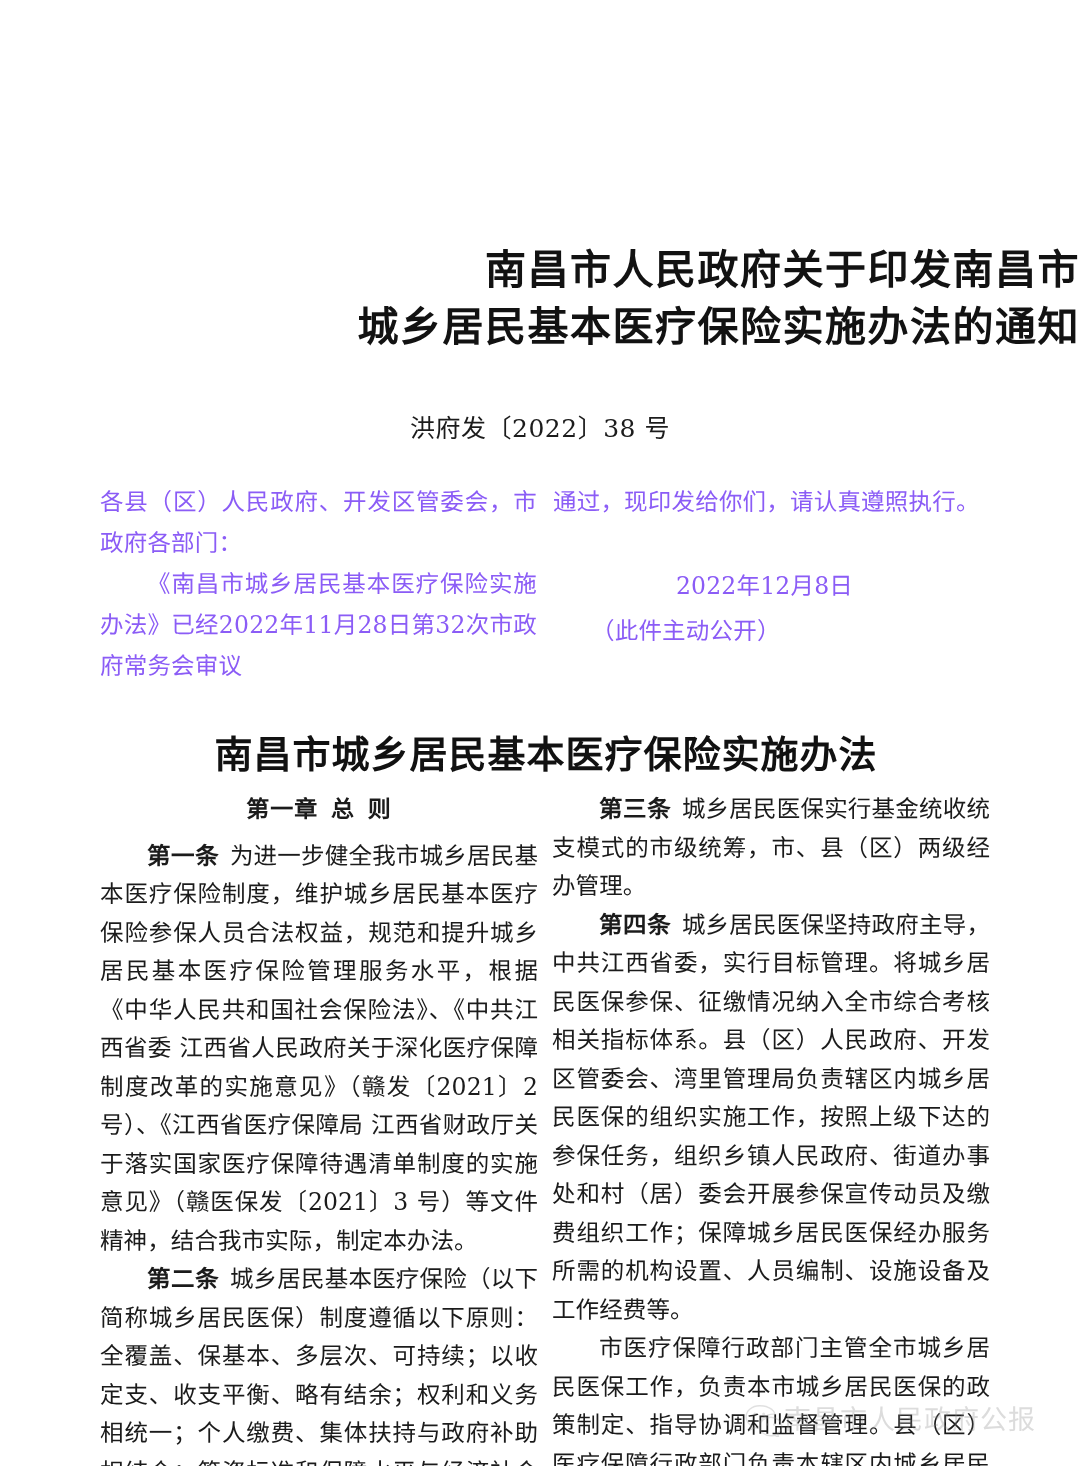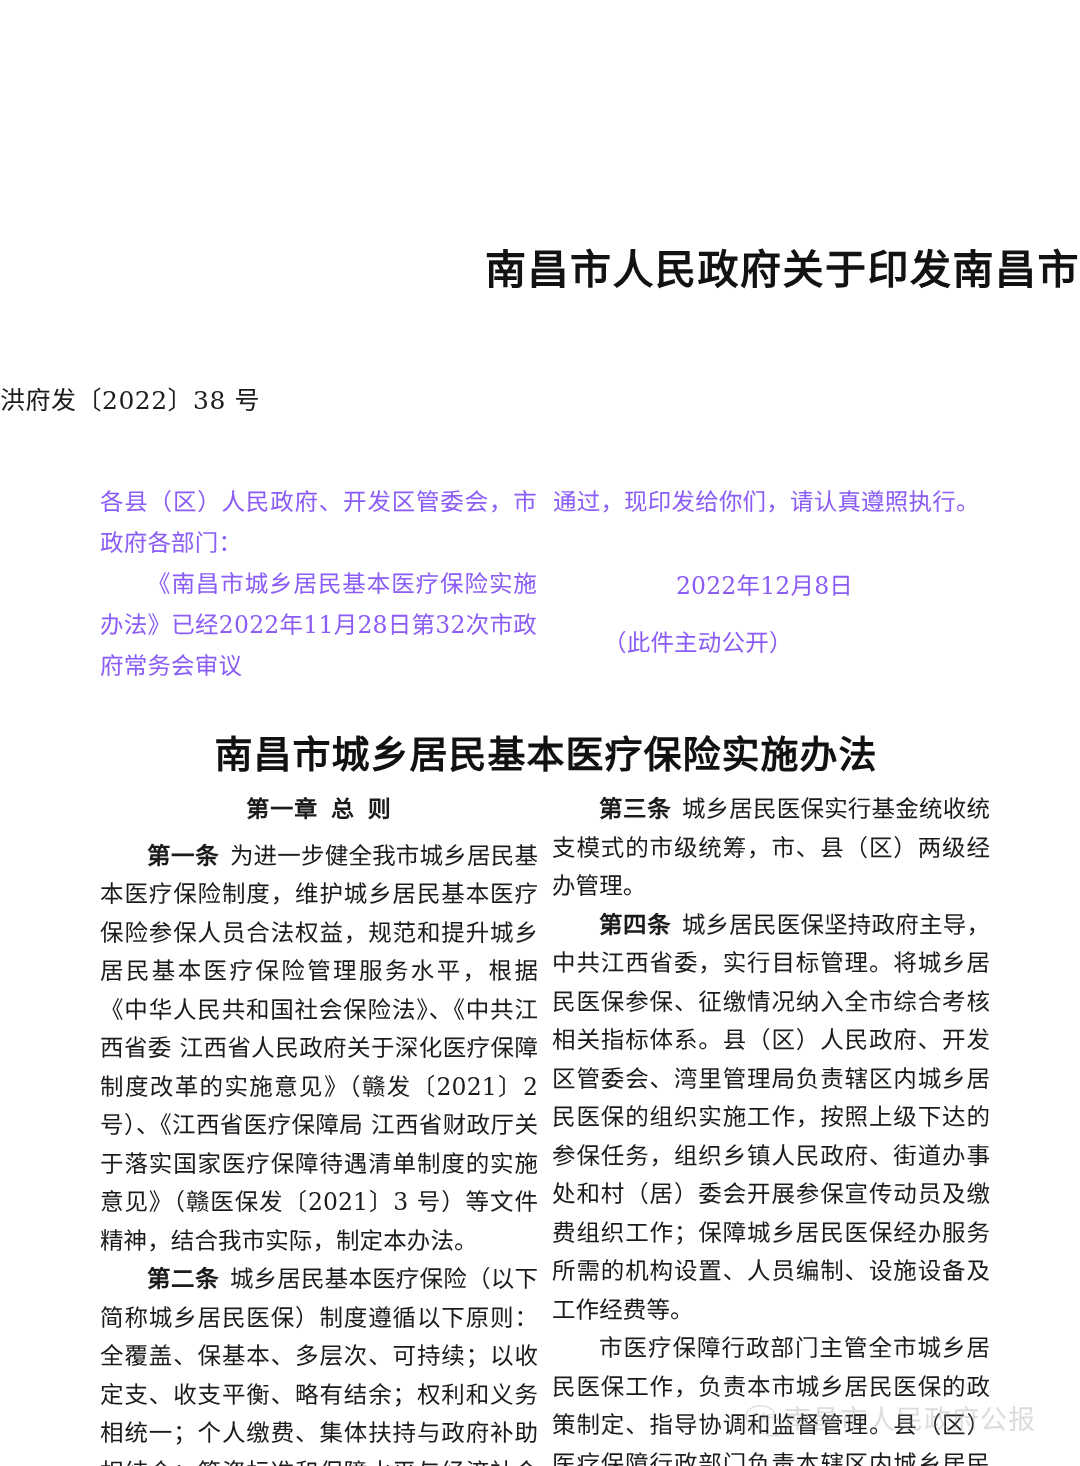--- a/index.html
+++ b/index.html
@@ -37,23 +37,24 @@
     color: #121212;
   }
   .doc-title .title-line {
     display: block;
     white-space: nowrap;
   }
 
   
   .doc-number {
     position: absolute;
-    top: 380px;
+    top: 408px;
     left: 0;
     width: 1080px;
+    text-align: center;
     font-size: 25px;
     letter-spacing: 0.5px;
     color: #1c1c1c;
   }
 
   
   .notice {
     position: absolute;
     top: 482px;
     left: 100px;
@@ -82,21 +83,21 @@
   .p-plain { margin: 0; text-align: left; }
 
   .sign-date {
     margin: 0;
     padding-top: 43px;
     text-align: center;
     padding-right: 14px;
     white-space: nowrap;
   }
   .disclosure {
-    margin: 12px;
+    margin: 0;
     padding-top: 4px;
     text-align: left;
     padding-left: 38px;
     white-space: nowrap;
   }
 
   
   .reg-title {
     position: absolute;
     top: 692px;
@@ -172,20 +173,21 @@
     white-space: nowrap;
   }
 </style>
 </head>
 <body>
 
 <div class="page">
 
   <h1 class="doc-title">
     <span class="title-line">南昌市人民政府关于印发南昌市</span>
+    <span class="title-line">城乡居民基本医疗保险实施办法的通知</span>
   </h1>
 
   <div class="doc-number">洪府发〔2022〕38 号</div>
 
   <div class="notice">
     <div class="notice-col left">
       <p class="p-addressee">各县（区）人民政府、开发区管委会，市政府各部门：</p>
       <p class="p-indent">《南昌市城乡居民基本医疗保险实施办法》已经2022年11月28日第32次市政府常务会审议</p>
     </div>
     <div class="notice-col right">

